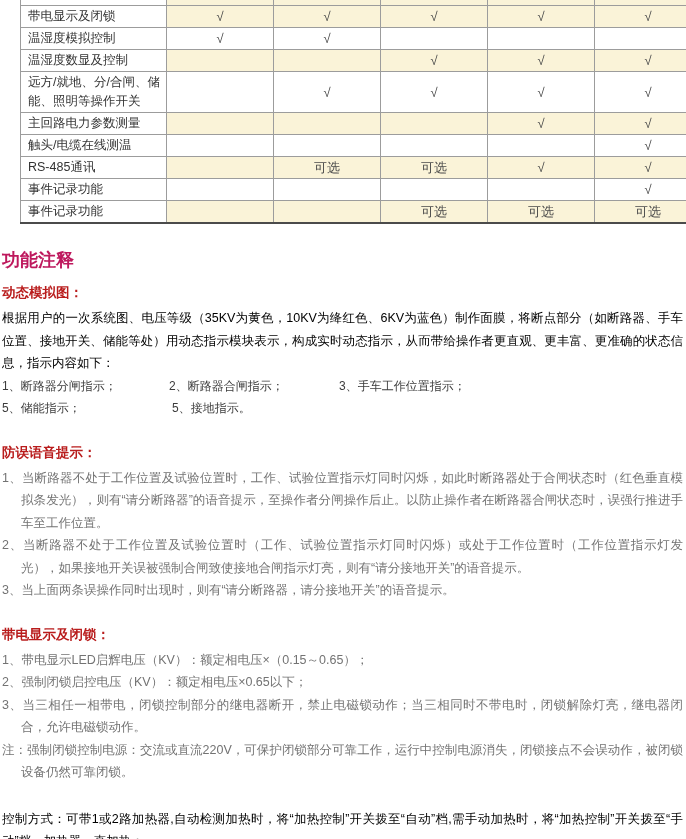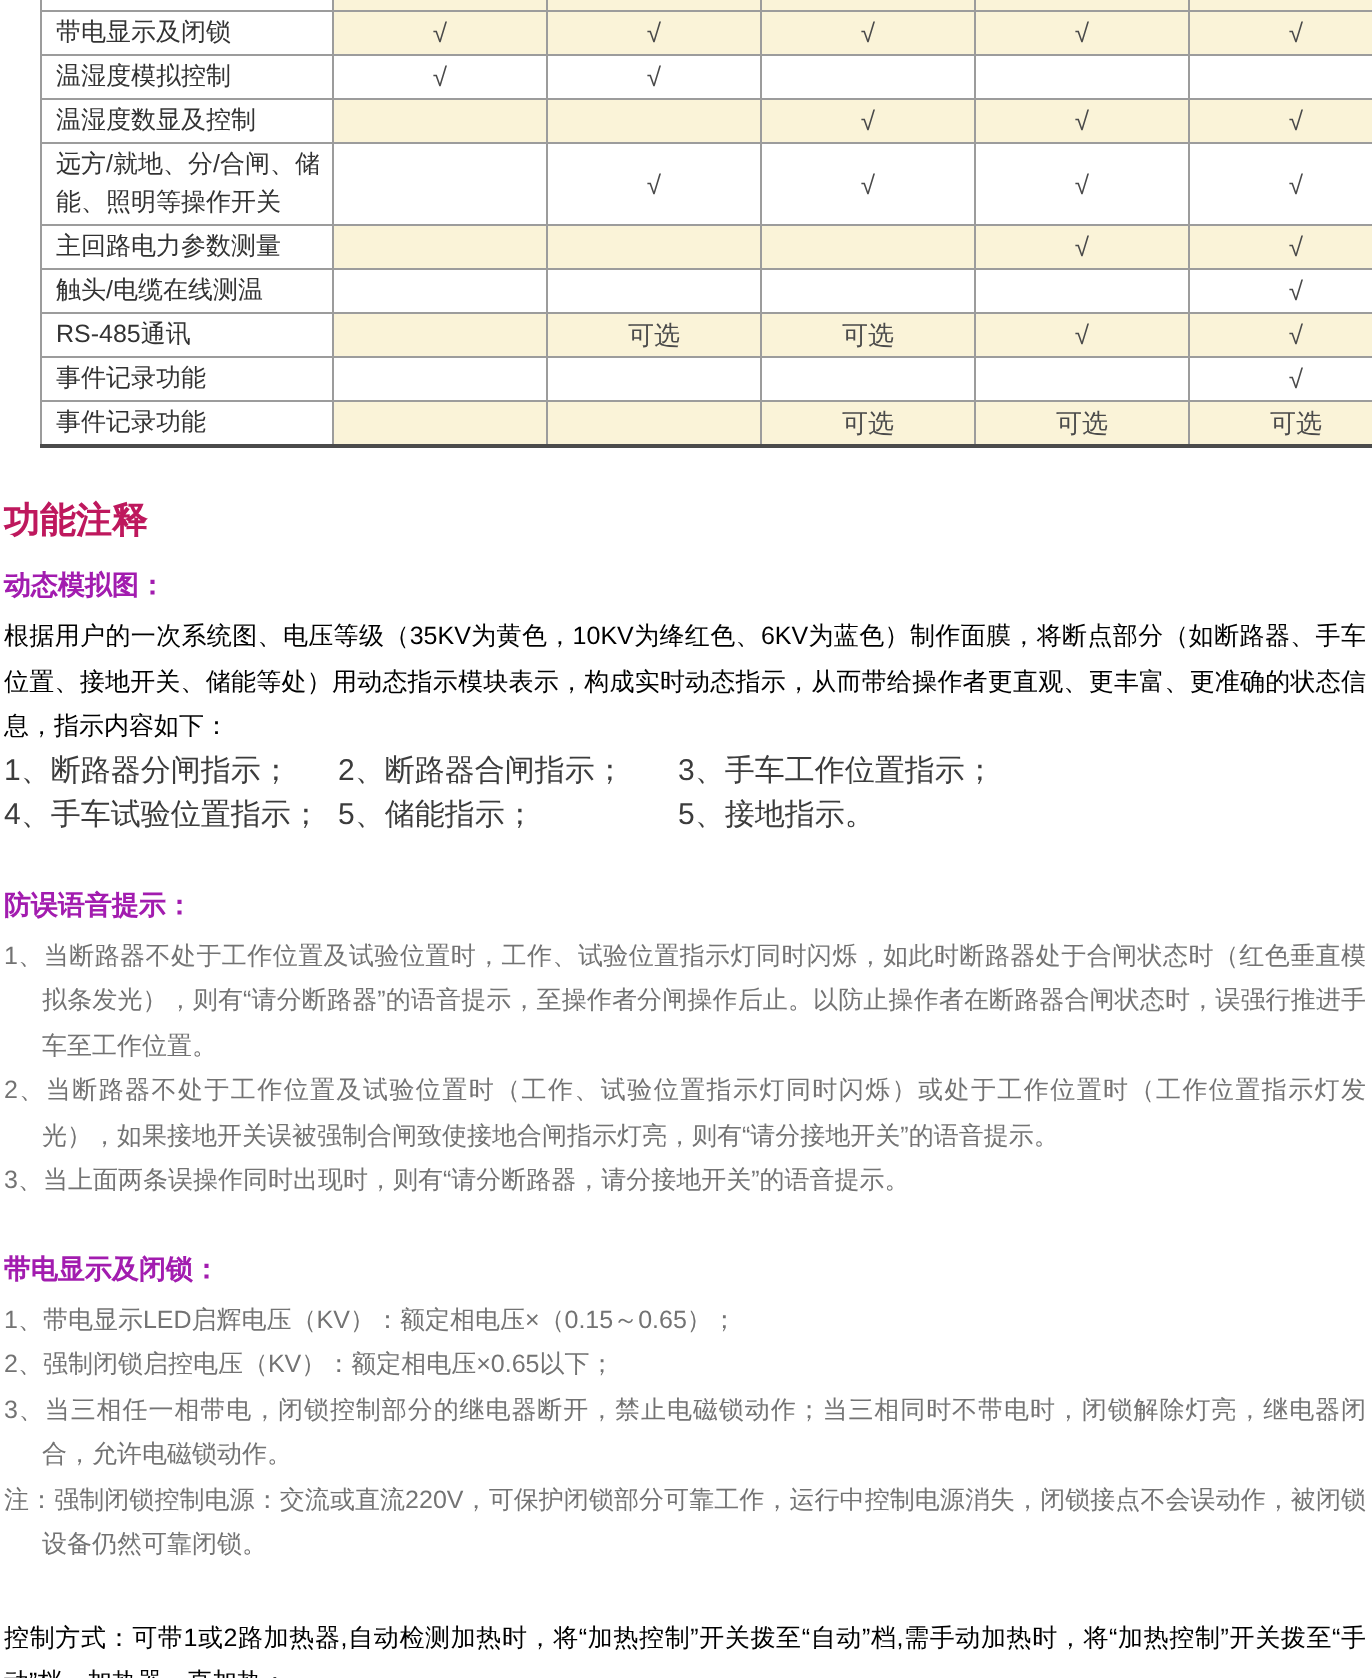--- a/index.html
+++ b/index.html
@@ -39,34 +39,34 @@
     color:#be185d;
     font-size:18px; line-height:21px;
     margin:26px 0 0 0;
     font-weight:bold;
   }
   .section { margin-top:24px; }
   .section.first { margin-top:13px; }
   h2.section-title {
     font-size:13.5px; line-height:18px;
     margin:0 0 5px 0;
-    color:#a21caf; font-weight:bold;
+    color:#b91c1c; font-weight:bold;
   }
   p.body {
     font-size:12.5px; line-height:22.5px;
     margin:0; text-align:justify;
     color:#000000;
   }
   p.item {
     font-size:12.5px; line-height:22.5px;
     margin:0; text-align:justify;
     color:#737373;
     padding-left:19px; text-indent:-19px;
   }
-  .grid-row { display:flex; font-size:15px; line-height:22.5px; color:#3c3c3c; }
+  .grid-row { display:flex; font-size:12px; line-height:22.5px; color:#3c3c3c; }
   .grid-row .g1 { width:167px; }
   .grid-row .g2 { width:170px; }
   .grid-row .g3 { flex:1; }
 </style>
 </head>
 <body>
 
 <table class="feature-table">
   <colgroup>
     <col style="width:146px">
@@ -166,21 +166,20 @@
 
   <div class="section first">
     <h2 class="section-title">动态模拟图：</h2>
     <p class="body">根据用户的一次系统图、电压等级（35KV为黄色，10KV为绛红色、6KV为蓝色）制作面膜，将断点部分（如断路器、手车位置、接地开关、储能等处）用动态指示模块表示，构成实时动态指示，从而带给操作者更直观、更丰富、更准确的状态信息，指示内容如下：</p>
     <div class="grid-row">
       <span class="g1">1、断路器分闸指示；</span>
       <span class="g2">2、断路器合闸指示；</span>
       <span class="g3">3、手车工作位置指示；</span>
     </div>
     <div class="grid-row">
-      <span class="g1">4、手车试验位置指示；</span>
       <span class="g2">5、储能指示；</span>
       <span class="g3">5、接地指示。</span>
     </div>
   </div>
 
   <div class="section">
     <h2 class="section-title">防误语音提示：</h2>
     <p class="item">1、当断路器不处于工作位置及试验位置时，工作、试验位置指示灯同时闪烁，如此时断路器处于合闸状态时（红色垂直模拟条发光），则有“请分断路器”的语音提示，至操作者分闸操作后止。以防止操作者在断路器合闸状态时，误强行推进手车至工作位置。</p>
     <p class="item">2、当断路器不处于工作位置及试验位置时（工作、试验位置指示灯同时闪烁）或处于工作位置时（工作位置指示灯发光），如果接地开关误被强制合闸致使接地合闸指示灯亮，则有“请分接地开关”的语音提示。</p>
     <p class="item">3、当上面两条误操作同时出现时，则有“请分断路器，请分接地开关”的语音提示。</p>

